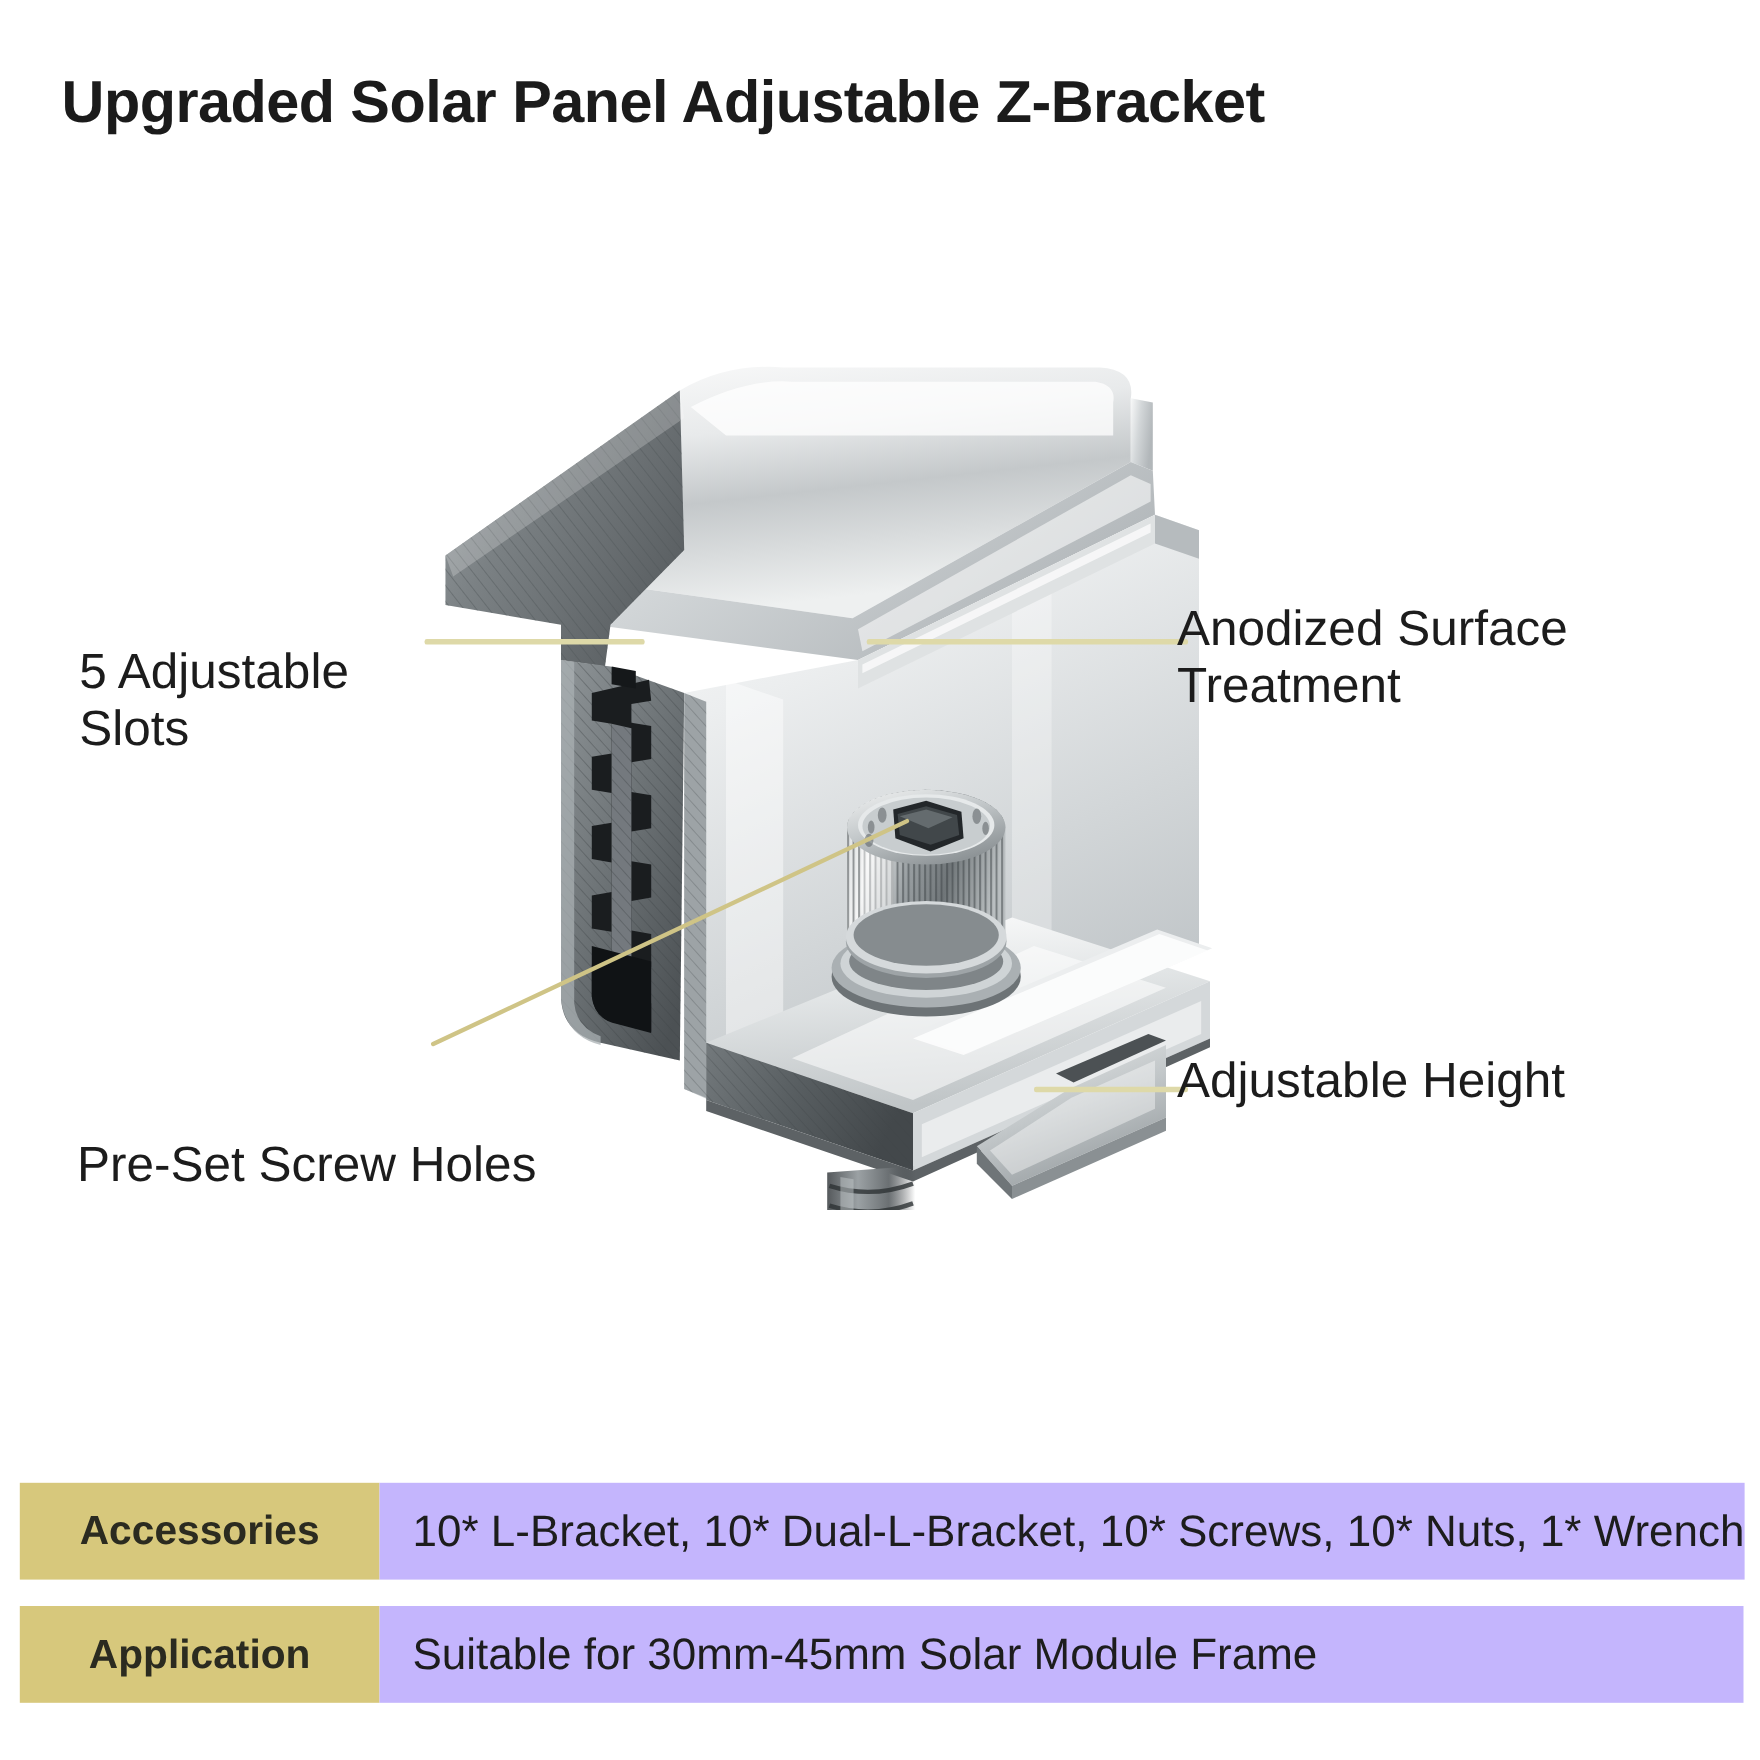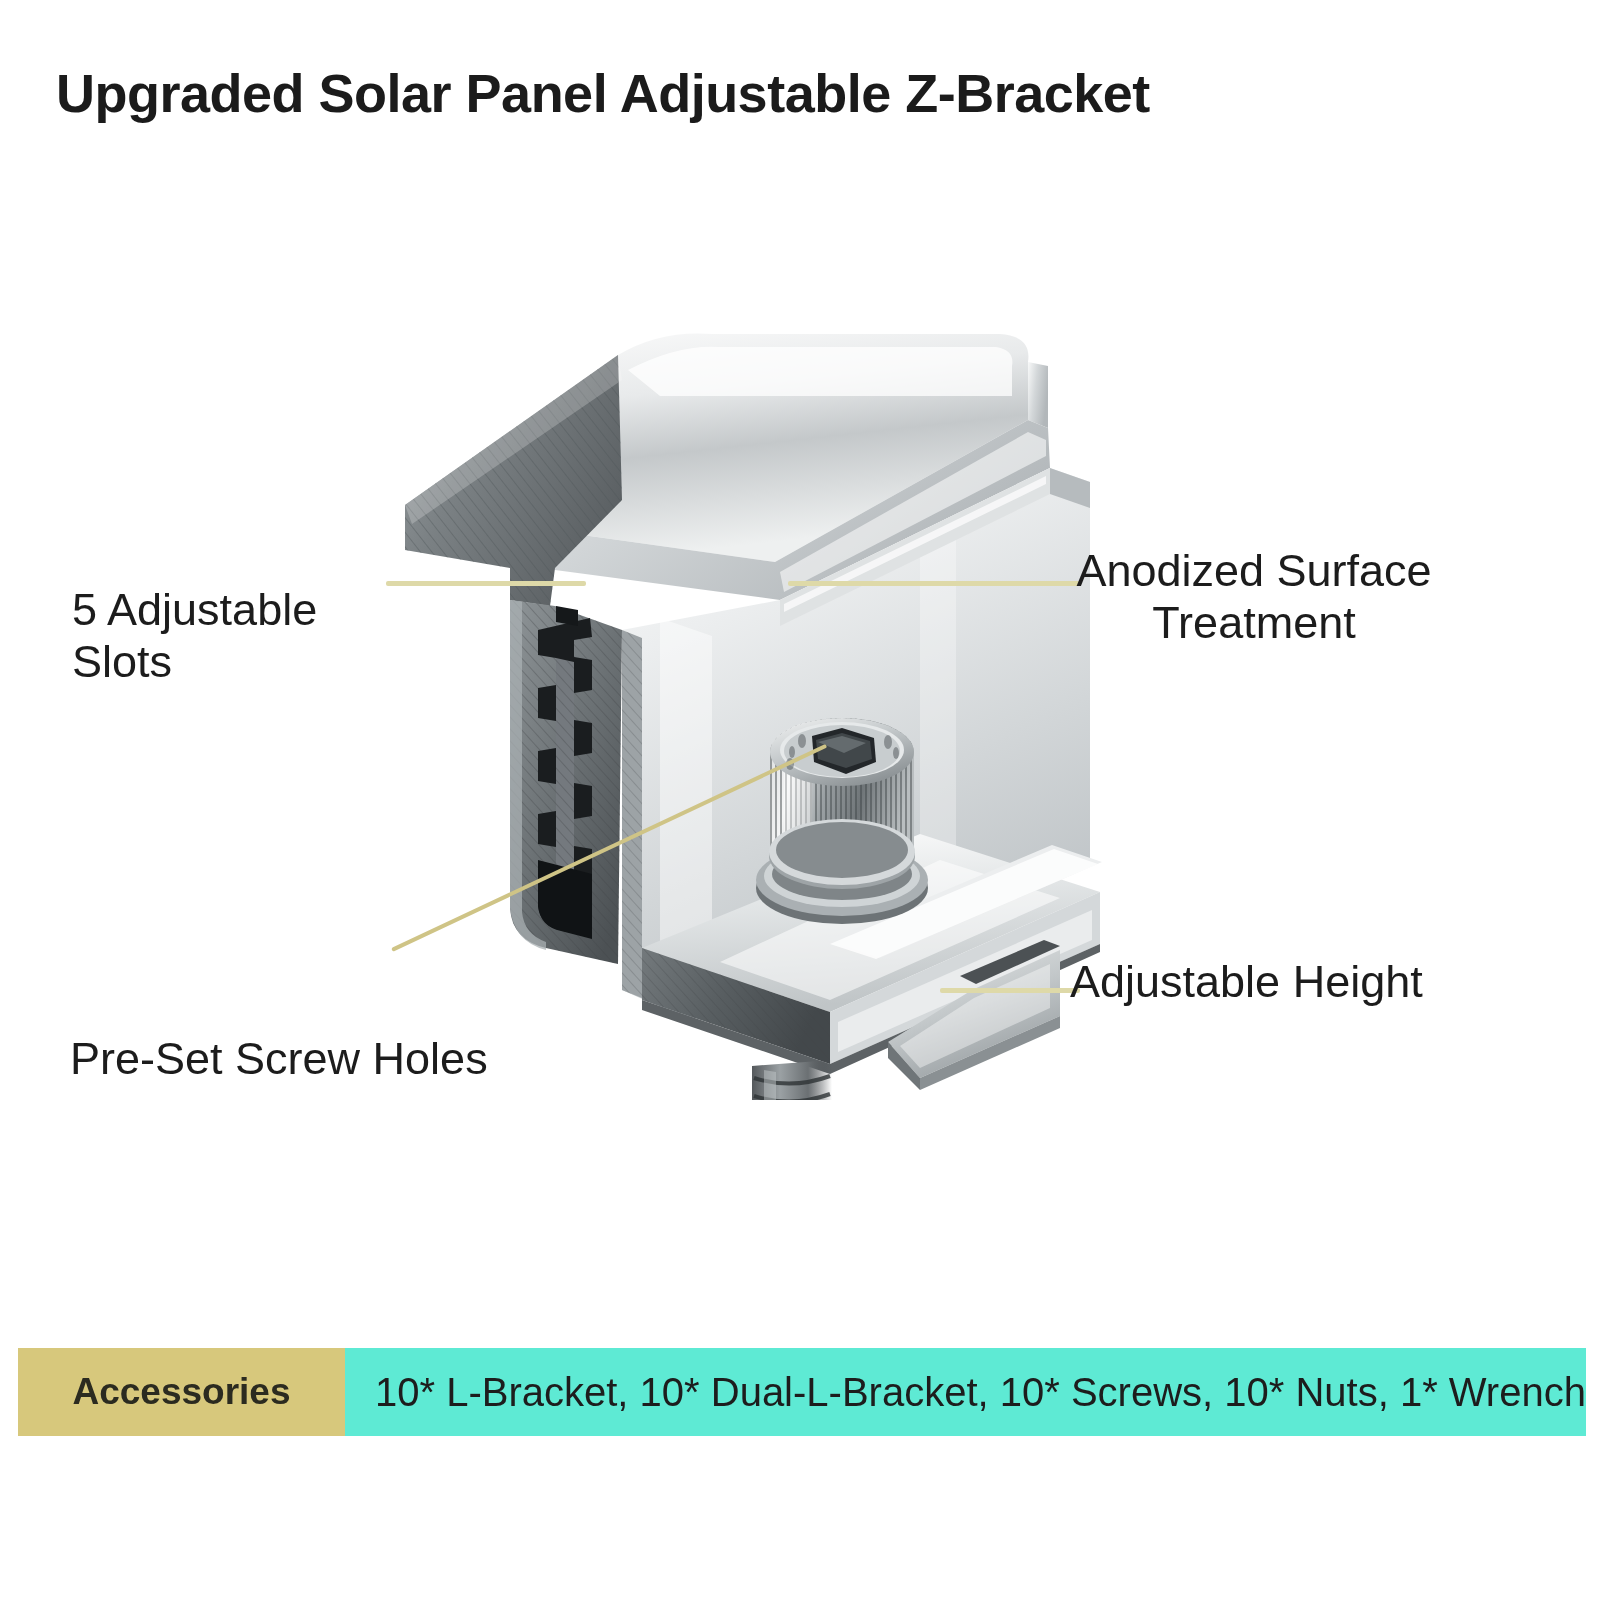--- a/index.html
+++ b/index.html
@@ -27,21 +27,21 @@
   
   .callout{
     position:absolute;
     color:#1c1c1c;
     font-size:45px;
     font-weight:400;
     line-height:1.16;
     white-space:pre-line;
   }
   #cl-slots{ left:72px;  top:553px; width:420px;margin-top:31px; }
-  #cl-anodized{ left:1014px; top:545px; width:480px;text-align:center; }
+  #cl-anodized{ left:1070px; top:545px; width:480px; }
   #cl-screwholes{ left:70px;  top:1033px; width:620px; white-space:nowrap;}
   #cl-height{ left:1070px; top:956px; width:500px; white-space:nowrap;}
 
   
   .leader{position:absolute;background:#ded9a8;height:5px;border-radius:2px;}
   #ln-slots{ left:386px; top:581px; width:200px; }
   #ln-anodized{ left:788px; top:581px; width:292px; }
   #ln-height{ left:940px; top:988px; width:140px; }
   #ln-screwholes{
     left:392px; top:948px; width:480px; height:4px;
@@ -75,21 +75,21 @@
     background:#d7c87c;
     display:flex;
     align-items:center;
     justify-content:center;
     font-size:37px;
     font-weight:700;
     color:#2b2b20;
   }
   .spec-val{
     flex:1 1 auto;
-    background:#5eead4;
+    background:#c4b5fd;
     display:flex;
     align-items:center;
     padding-left:30px;
     font-size:40px;
     font-weight:400;
     color:#1d1d1d;
     white-space:nowrap;
   }
 </style>
 </head>
@@ -328,16 +328,20 @@
 
   <div class="callout" id="cl-height">Adjustable Height</div>
 
   <div class="spec-table">
 
     <div class="spec-row">
       <div class="spec-key">Accessories</div>
       <div class="spec-val">10* L-Bracket, 10* Dual-L-Bracket, 10* Screws, 10* Nuts, 1* Wrench</div>
     </div>
 
+    <div class="spec-row">
+      <div class="spec-key">Application</div>
+      <div class="spec-val">Suitable for 30mm-45mm Solar Module Frame</div>
+    </div>
 
   </div>
 
 </div>
 
 </body></html>

